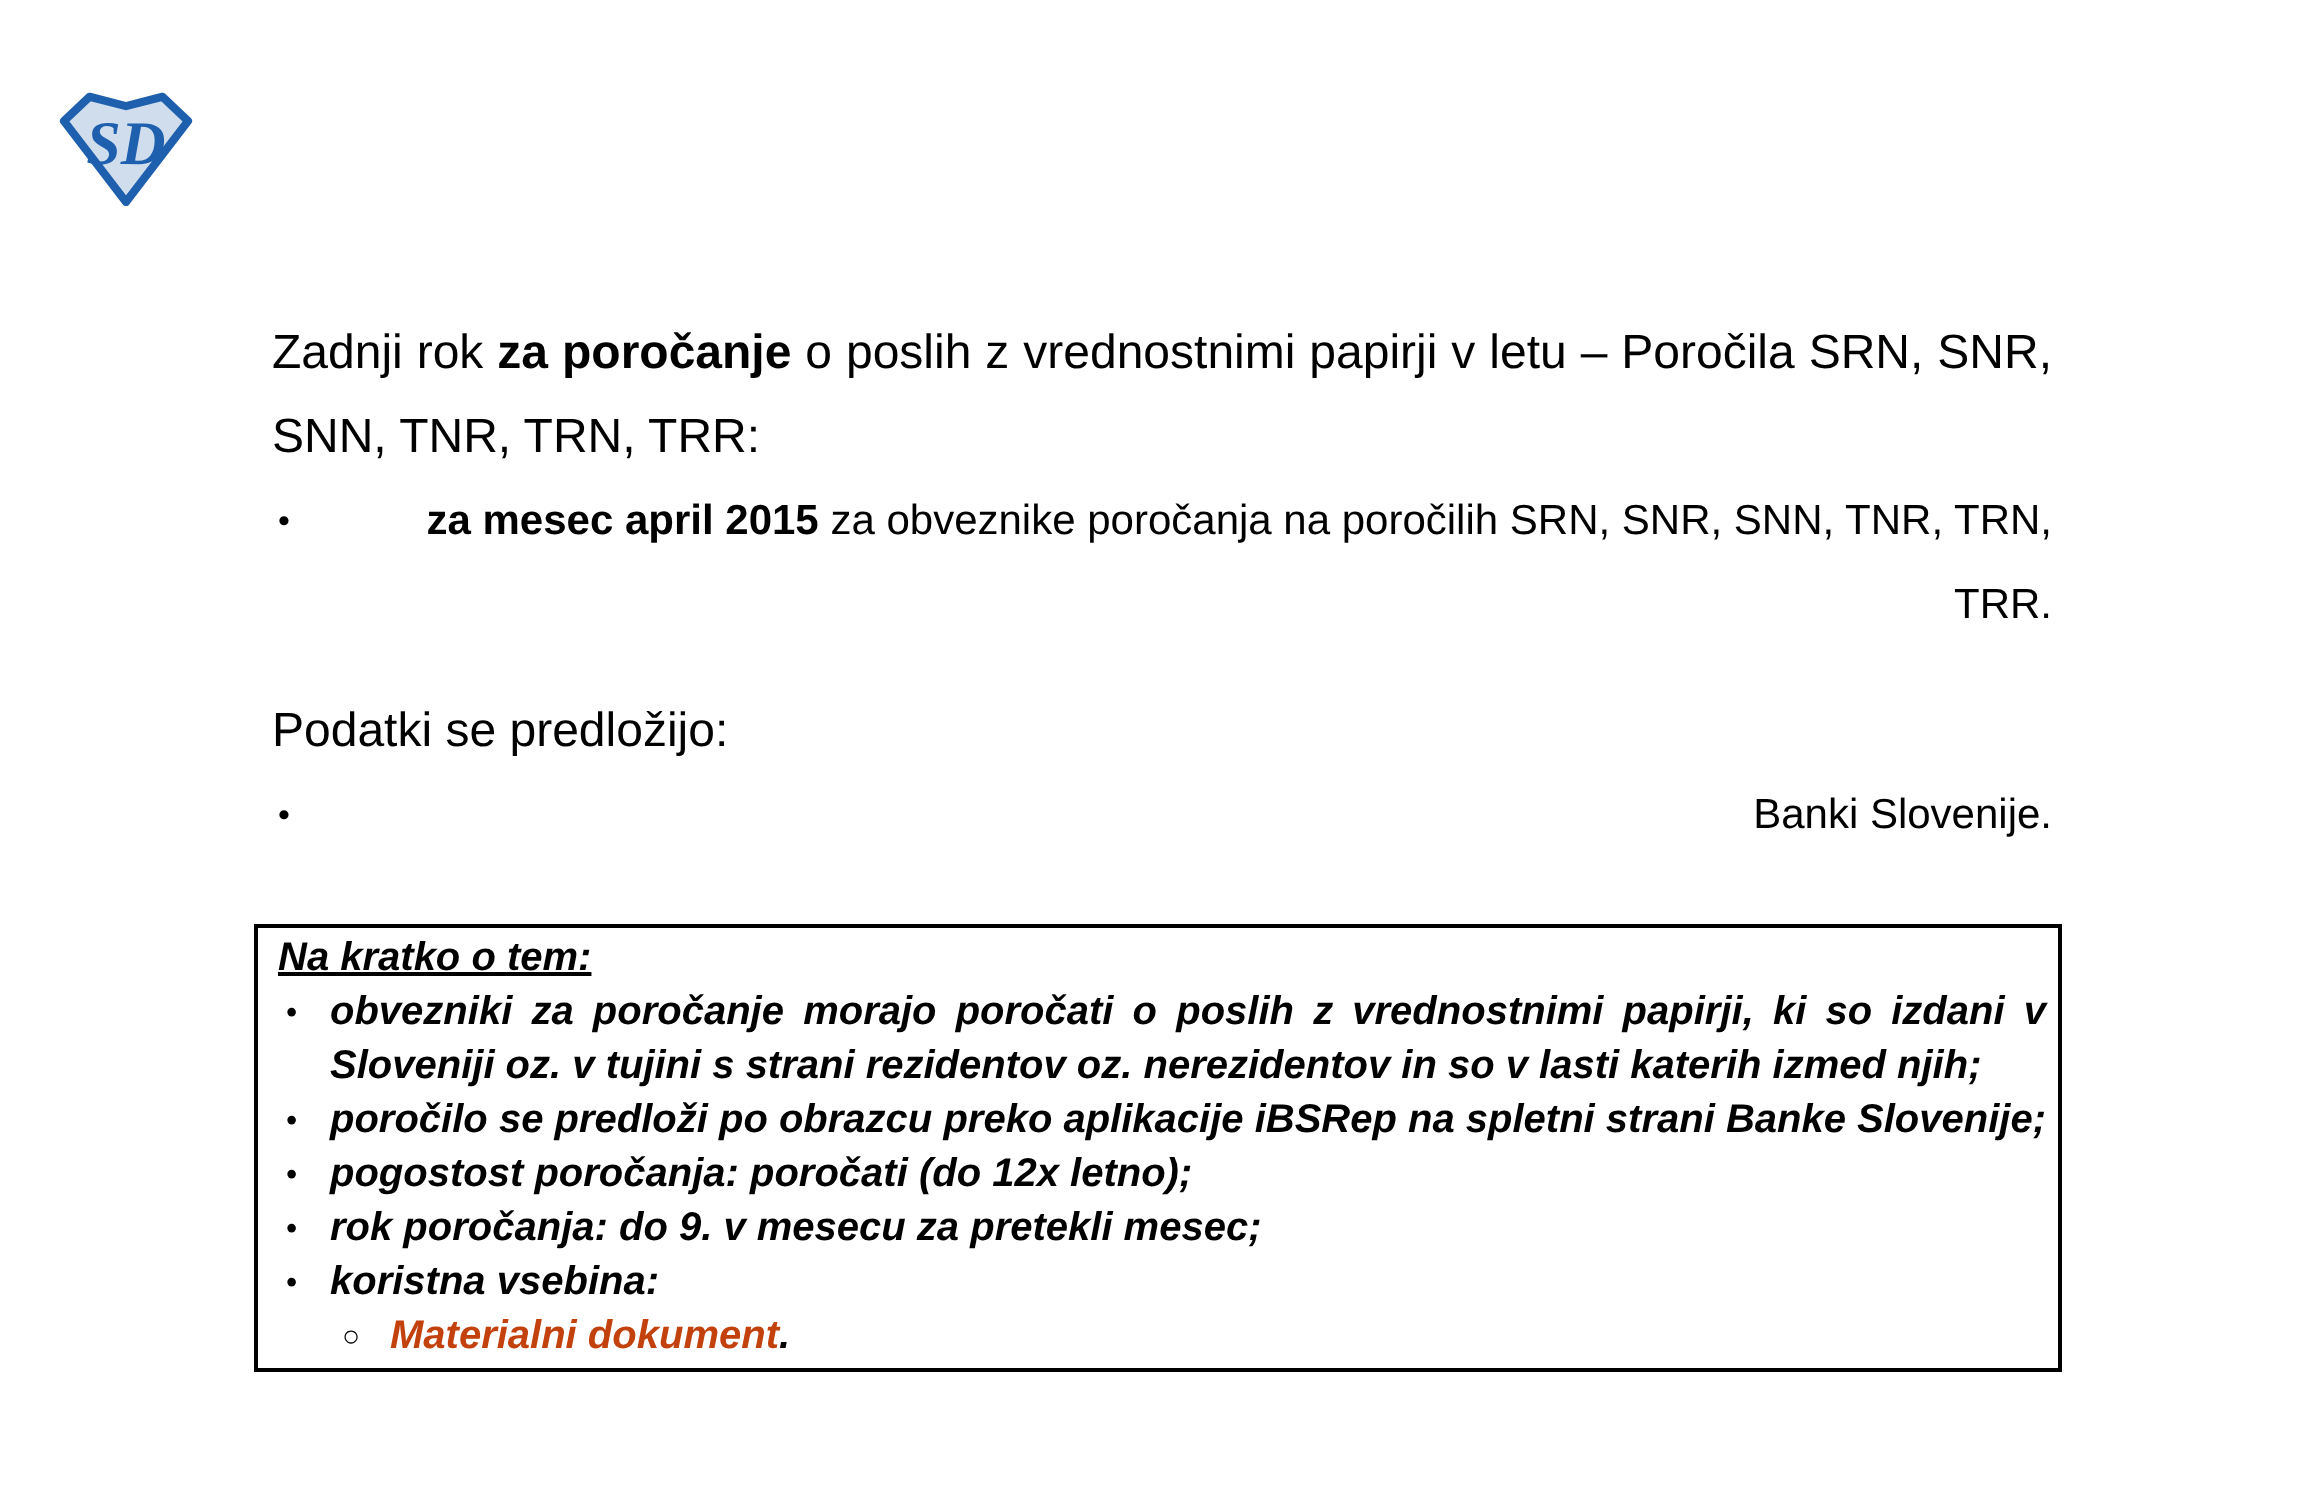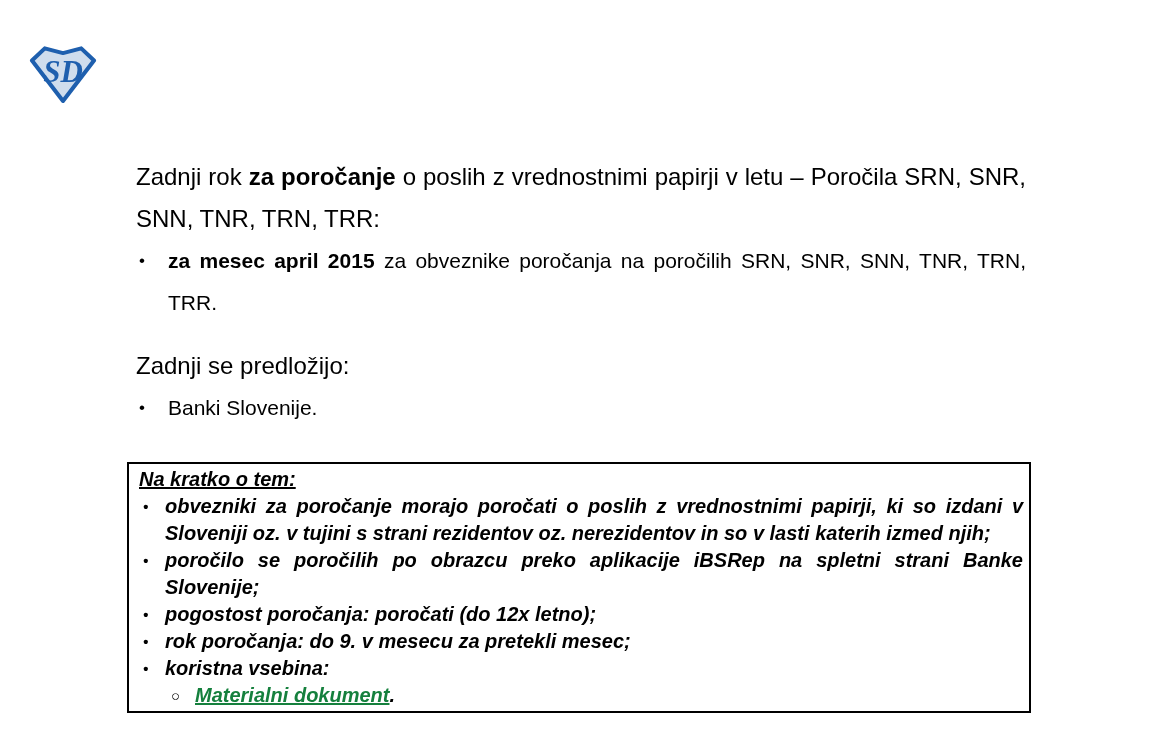--- a/index.html
+++ b/index.html
@@ -31,21 +31,21 @@
   .bullet-row {
     display: flex;
     font-size: 21px;
     line-height: 42px;
   }
   .bullet-row .marker {
     flex: 0 0 32px;
     padding-left: 3px;
     font-size: 17px;
   }
-  .bullet-row .btext { flex: 1; margin: 0; }
+  .bullet-row .btext { flex: 1; margin: 0; text-align: right; }
   .mt-section { margin-top: 21px; }
   .summary-box {
     margin-top: 33px;
     margin-left: -9px;
     width: 904px;
     border: 2px solid #000000;
     padding: 2px 6px 2px 10px;
     font-size: 20px;
     line-height: 27px;
     font-style: italic;
@@ -70,60 +70,59 @@
   }
   .sub-row .sub-marker {
     flex: 0 0 26px;
     padding-left: 2px;
     font-size: 15px;
     font-style: normal;
     font-weight: normal;
   }
   .sub-row .btext { flex: 1; margin: 0; }
   .doc-link {
-    color: #15803d;
-    text-decoration: underline;
+    color: #c2410c;
     cursor: pointer;
   }
 </style>
 </head>
 <body>
 
 <svg class="logo" viewBox="0 0 100 86" xmlns="http://www.w3.org/2000/svg" aria-hidden="true">
   <path d="M4 23 L23 5 L50 12 L77 5 L96 23 L50 83 Z" fill="#cfdded" stroke="#1e5fae" stroke-width="6" stroke-linejoin="round"></path>
   <text x="50" y="55" text-anchor="middle" font-family="Liberation Serif, serif" font-size="46" font-style="italic" font-weight="bold" fill="#1e5fae">SD</text>
 </svg>
 
 <div class="content">
 
   <p class="para justify"><span>Zadnji rok </span><strong>za poročanje</strong><span> o poslih z vrednostnimi papirji v letu – Poročila SRN, SNR, SNN, TNR, TRN, TRR:</span></p>
 
   <div class="bullet-row">
     <span class="marker">•</span>
     <p class="btext justify"><strong>za mesec april 2015</strong><span> za obveznike poročanja na poročilih SRN, SNR, SNN, TNR, TRN, TRR.</span></p>
   </div>
 
-  <p class="para mt-section">Zadnji se predložijo:</p>
+  <p class="para mt-section">Podatki se predložijo:</p>
 
   <div class="bullet-row">
     <span class="marker">•</span>
     <p class="btext">Banki Slovenije.</p>
   </div>
 
   <div class="summary-box">
     <p class="box-title">Na kratko o tem:</p>
 
     <div class="box-bullet">
       <span class="marker">•</span>
       <p class="btext justify">obvezniki za poročanje morajo poročati o poslih z vrednostnimi papirji, ki so izdani v Sloveniji oz. v tujini s strani rezidentov oz. nerezidentov in so v lasti katerih izmed njih;</p>
     </div>
 
     <div class="box-bullet">
       <span class="marker">•</span>
-      <p class="btext justify">poročilo se poročilih po obrazcu preko aplikacije iBSRep na spletni strani Banke Slovenije;</p>
+      <p class="btext justify">poročilo se predloži po obrazcu preko aplikacije iBSRep na spletni strani Banke Slovenije;</p>
     </div>
 
     <div class="box-bullet">
       <span class="marker">•</span>
       <p class="btext">pogostost poročanja: poročati (do 12x letno);</p>
     </div>
 
     <div class="box-bullet">
       <span class="marker">•</span>
       <p class="btext">rok poročanja: do 9. v mesecu za pretekli mesec;</p>

